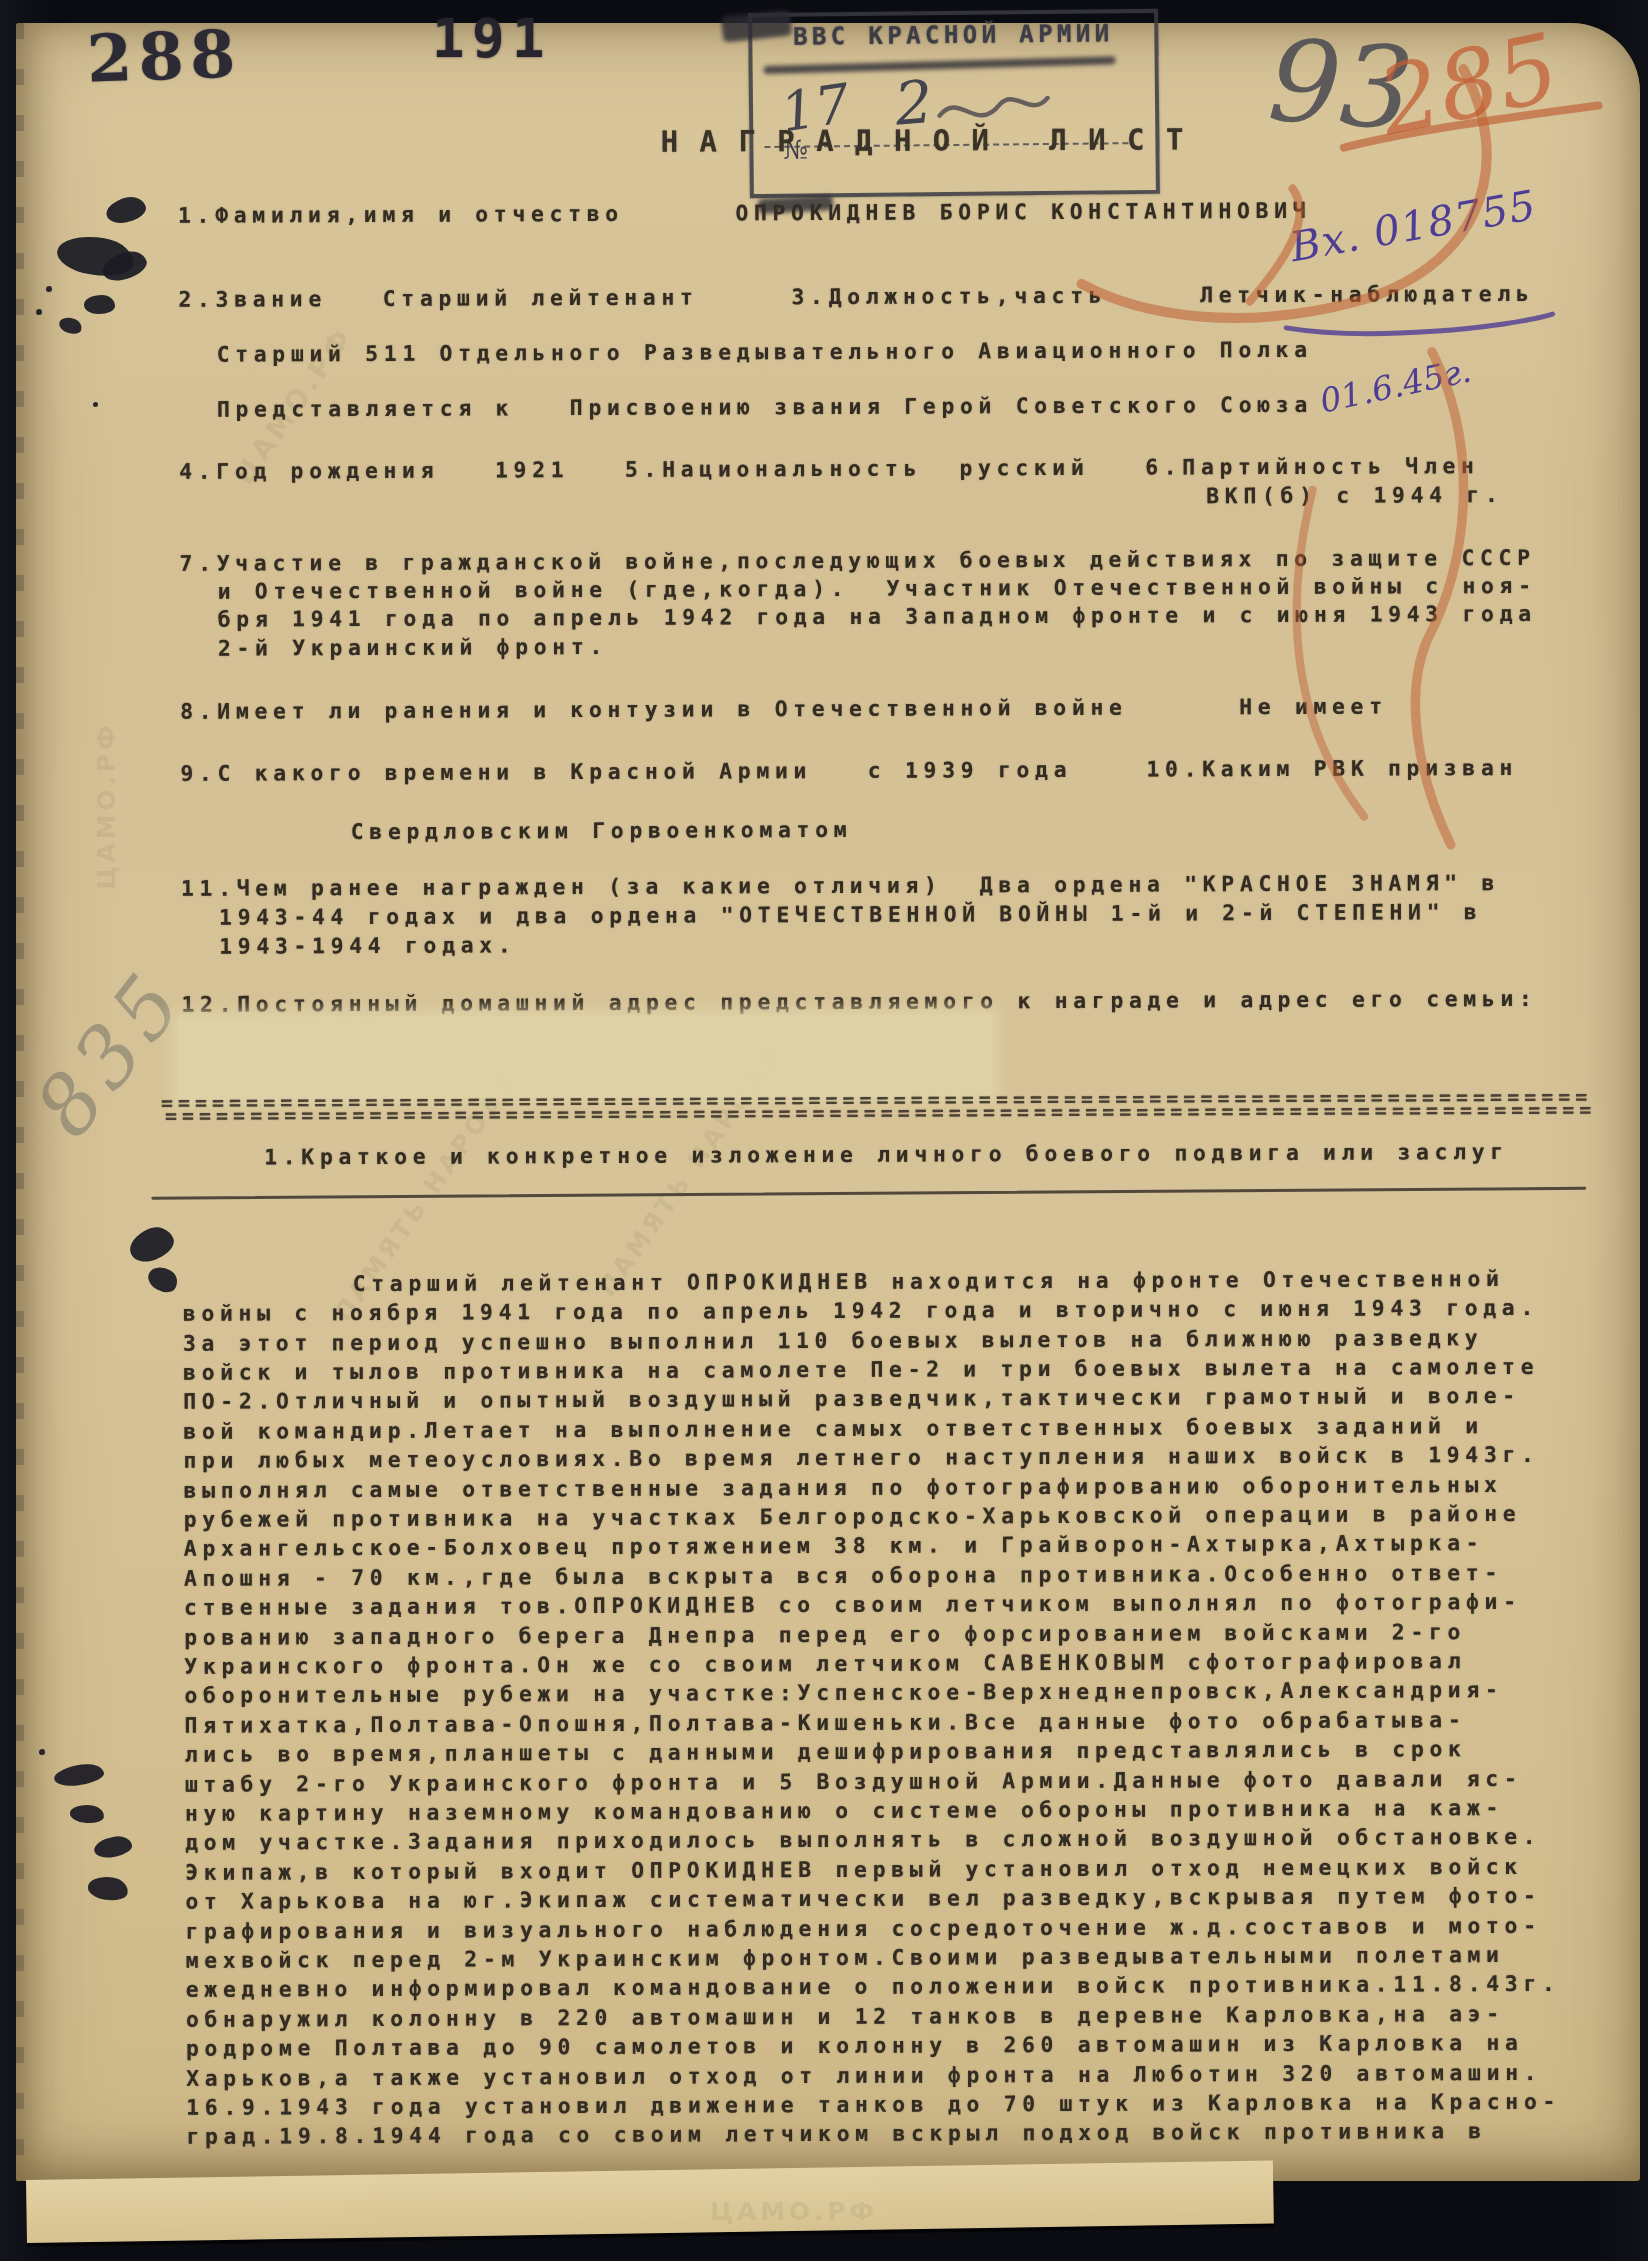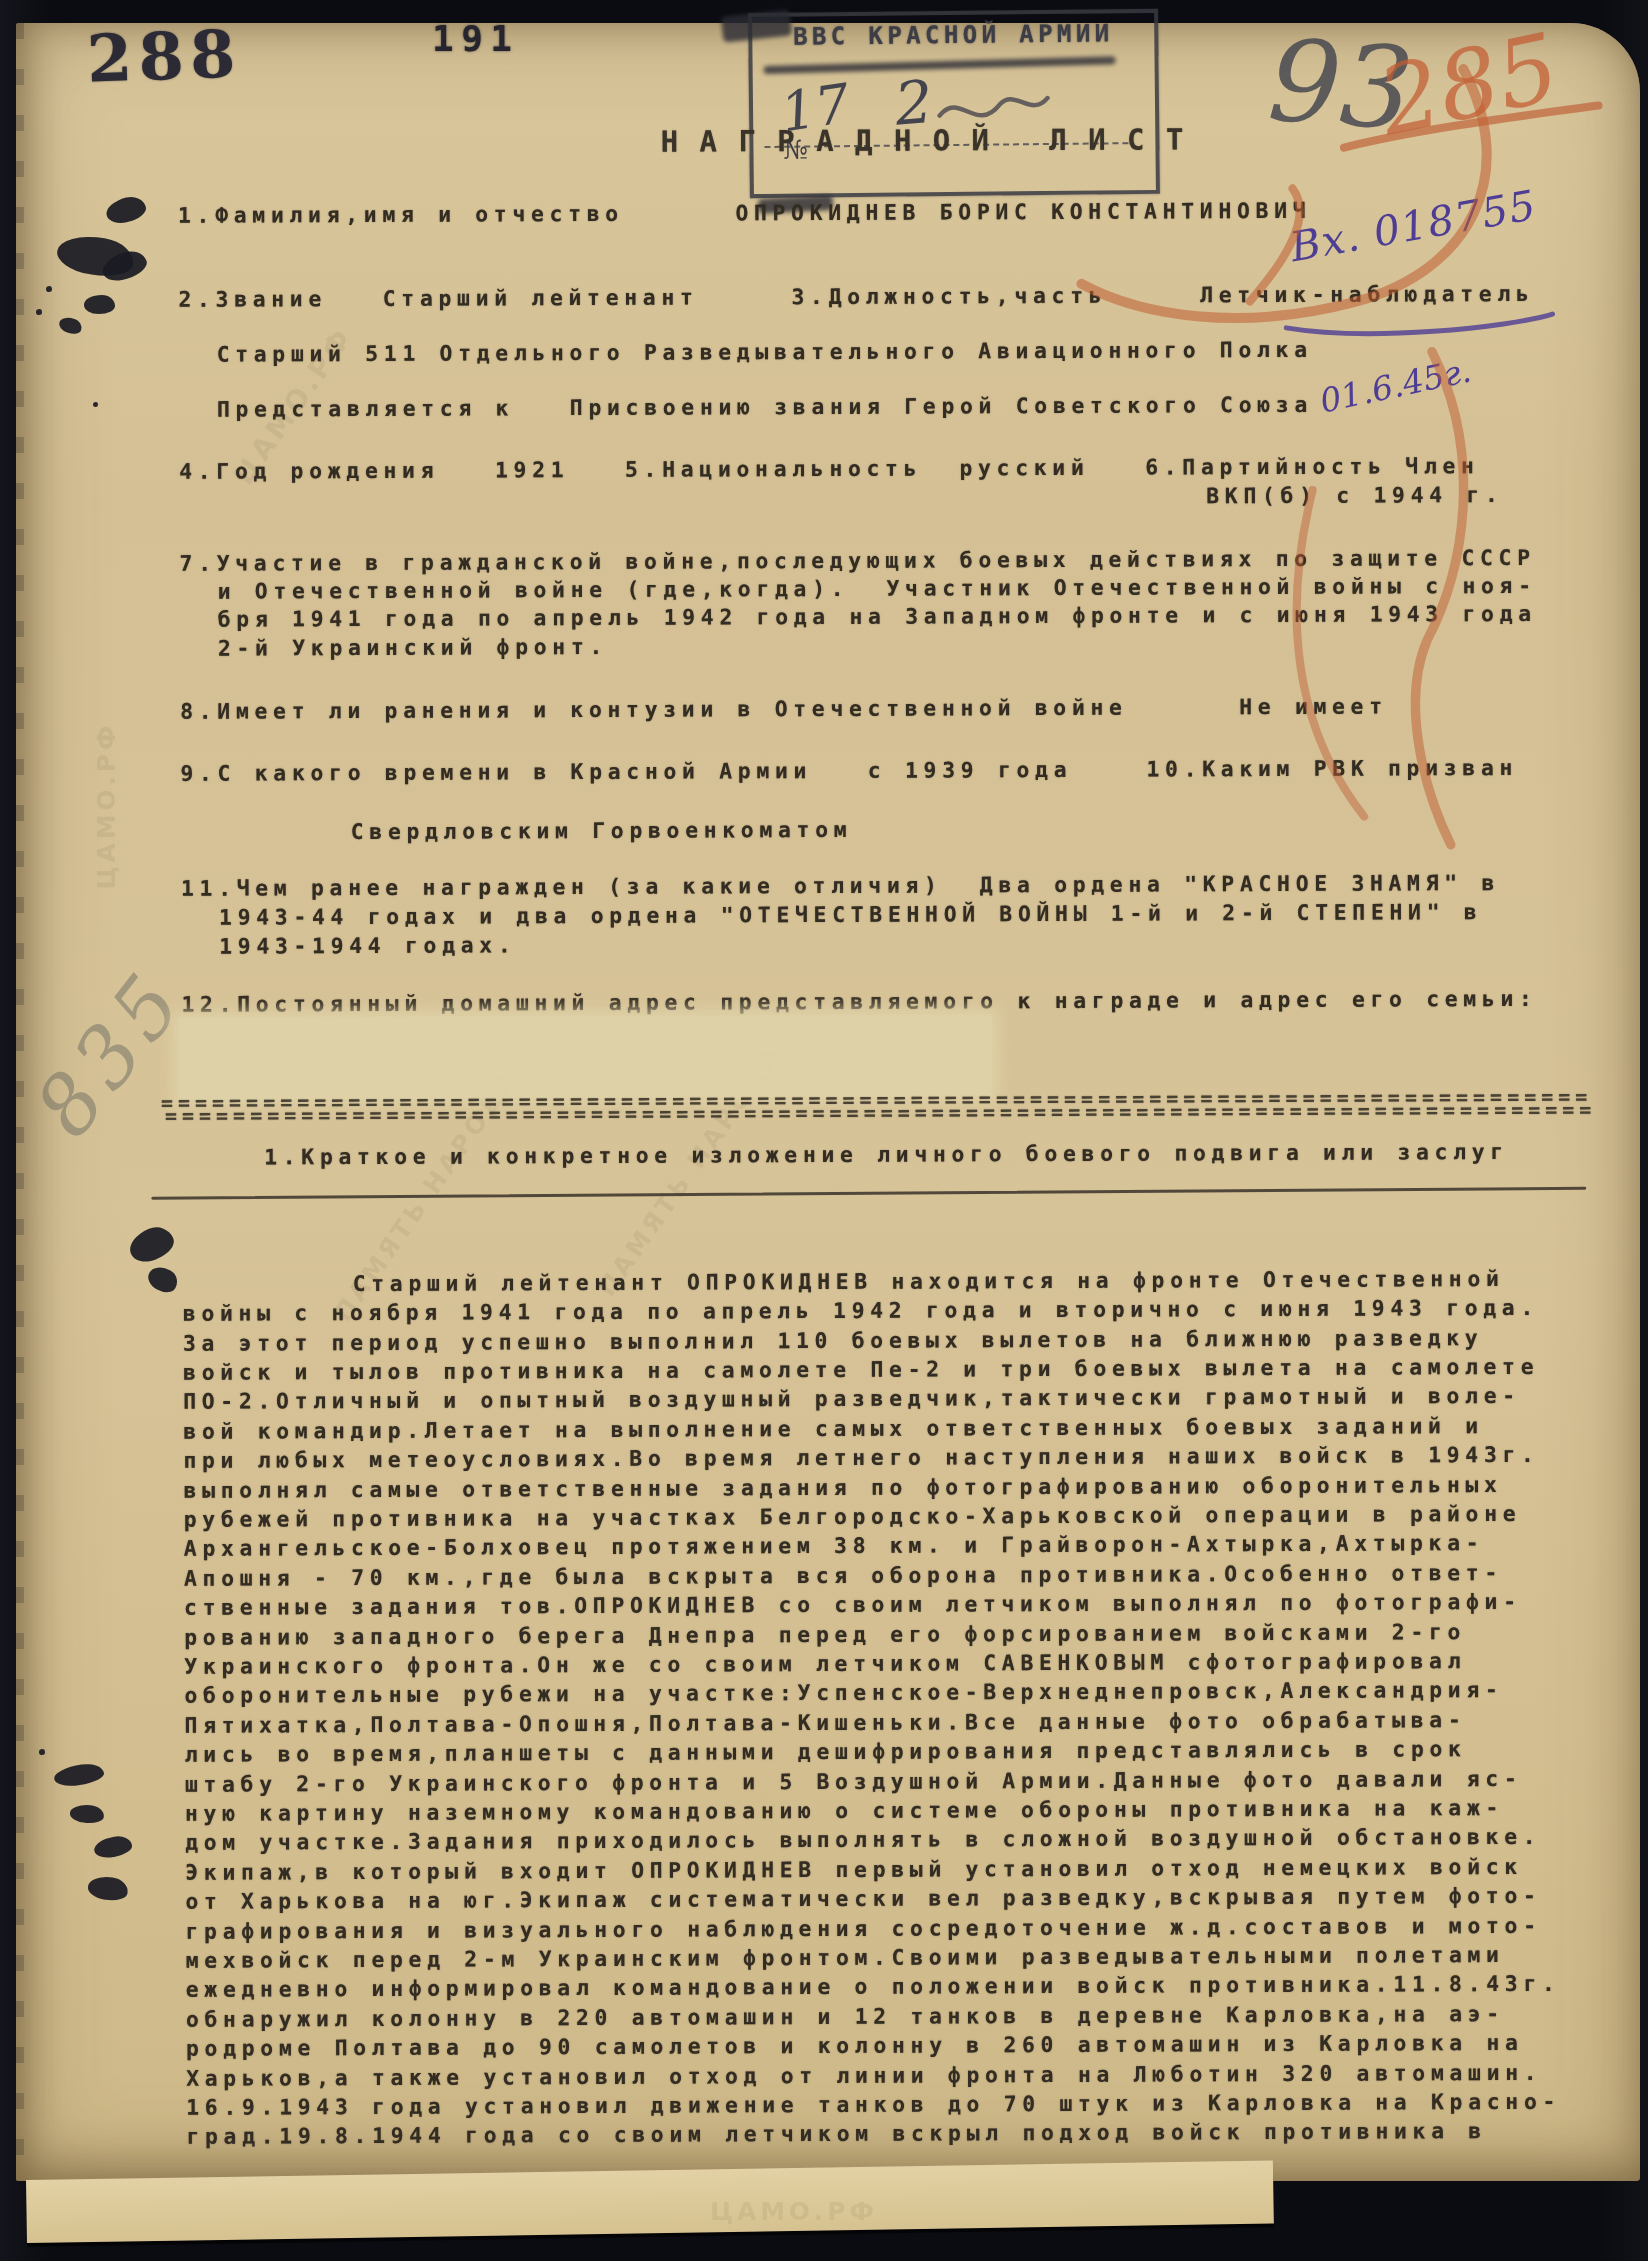--- a/index.html
+++ b/index.html
@@ -64,21 +64,21 @@
   <div class="blot" style="left:39px;top:1749px;width:6.3px;height:6.3px;"></div>
 
   <div class="wm" style="left:201px;top:389px;font-size:28px;transform:rotate(-55deg);">ЦАМО.РФ</div>
   <div class="wm" style="left:276px;top:1181px;font-size:25px;transform:rotate(-55deg);">ПАМЯТЬ НАРОДА</div>
   <div class="wm" style="left:540px;top:1156px;font-size:25px;transform:rotate(-55deg);">ПАМЯТЬ НАРОДА</div>
 
   <div class="wm" style="left:710px;top:2197px;font-size:25px;">ЦАМО.РФ</div>
   <div class="wm" style="left:22.6px;top:791px;font-size:25px;transform:rotate(-90deg);">ЦАМО.РФ</div>
 
   <div class="hand" style="left:87px;top:17.6px;font-size:65px;color:#2c2b35;letter-spacing:6.3px;transform:rotate(-2deg);font-style:normal;font-weight:bold;text-shadow:0 0 1.9px rgba(40,40,55,.6);">288</div>
-  <div class="tw" style="left:432px;top:26px;font-size:36px;letter-spacing:7.5px;color:#26252e;text-shadow:0 0 2.5px rgba(35,35,48,.7);">191</div>
+  <div class="tw" style="left:432px;top:26px;font-size:54px;letter-spacing:7.5px;color:#26252e;text-shadow:0 0 2.5px rgba(35,35,48,.7);">191</div>
   <div class="hand" style="left:1269px;top:19px;font-size:113px;color:rgba(72,72,80,.85);transform:rotate(4deg);">93</div>
   <div class="hand" style="left:1379px;top:30px;font-size:94px;color:rgba(195,92,50,.72);transform:rotate(-12deg);">285</div>
   <div class="hand" style="left:1289px;top:202px;font-size:41px;color:#4d3d95;transform:rotate(-10deg);letter-spacing:1.3px;">Вх. 018755</div>
   <div class="hand" style="left:1319px;top:366px;font-size:33px;color:#4d3d95;transform:rotate(-12deg);">01.6.45г.</div>
   <div class="hand" style="left:19px;top:1005px;font-size:82px;color:rgba(108,108,98,.5);transform:rotate(-52deg);letter-spacing:8.8px;">835</div>
 
   <div id="stampbox">
     <div class="stamp-header">ВВС КРАСНОЙ АРМИИ</div>
     <div class="smudge" style="left:11.3px;top:46px;width:352px;height:8.2px;transform:rotate(-1deg);"></div>
     <div class="hand" style="left:28px;top:60px;font-size:54px;color:#44444e;transform:rotate(-8deg);">17</div>

